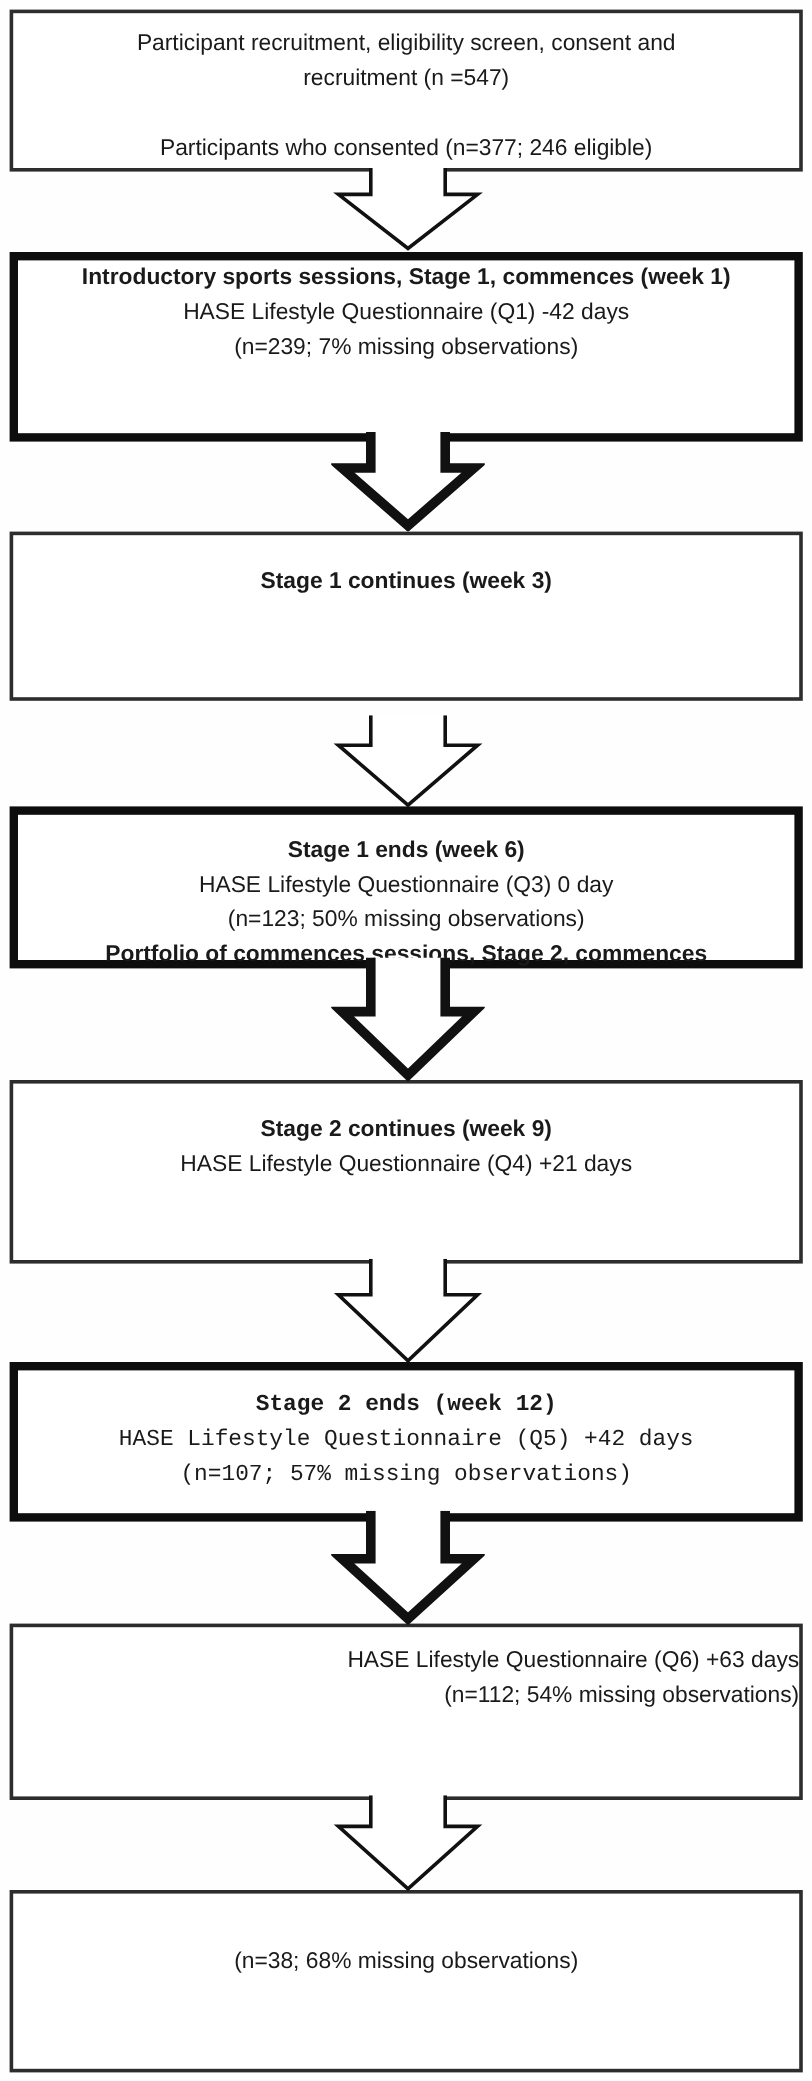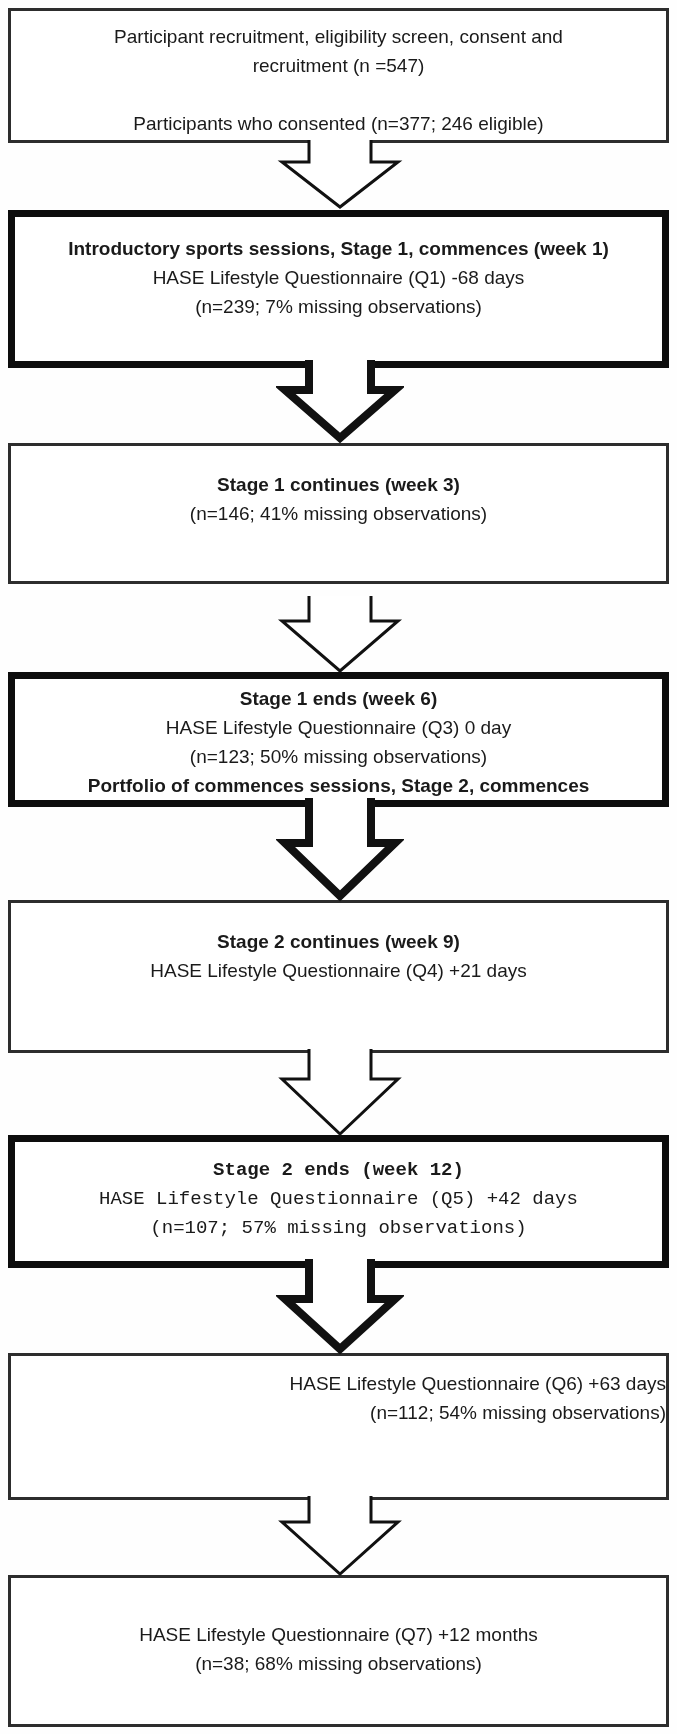--- a/index.html
+++ b/index.html
@@ -49,40 +49,39 @@
       <span class="line">Participant recruitment, eligibility screen, consent and</span>
       <span class="line">recruitment (n =547)</span>
       <span class="line">&nbsp;</span>
       <span class="line">Participants who consented (n=377; 246 eligible)</span>
     </div>
 
   <svg class="arrow thin" style="top:140px;" width="128" height="70" viewBox="0 0 128 70">
     <path d="M33,0 V22 H6 L64,67 L122,22 H95 V0"></path>
   </svg>
 
-  <div class="box thick" style="top:210px;height:158px;padding-top:17px;">
+  <div class="box thick" style="top:210px;height:158px;">
       <span class="line bold">Introductory sports sessions, Stage 1, commences (week 1)</span>
-      <span class="line">HASE Lifestyle Questionnaire (Q1) -68 days</span>
+      <span class="line">HASE Lifestyle Questionnaire (Q1) -42 days</span>
       <span class="line">(n=239; 7% missing observations)</span>
     </div>
 
   <svg class="arrow thick" style="top:360px;" width="128" height="83" viewBox="0 0 128 83">
     <path d="M33,0 V30 H9 L64,78 L119,30 H95 V0"></path>
   </svg>
 
   <div class="box thin" style="top:443px;height:141px;padding-top:24px;">
       <span class="line bold">Stage 1 continues (week 3)</span>
-      <span class="line">(n=146; 41% missing observations)</span>
     </div>
 
   <svg class="arrow thin" style="top:596px;" width="128" height="78" viewBox="0 0 128 78">
     <path d="M33,0 V25 H6 L64,75 L122,25 H95 V0"></path>
   </svg>
 
-  <div class="box thick" style="top:672px;height:135px;padding-top:5px;">
+  <div class="box thick" style="top:672px;height:135px;padding-top:15px;">
       <span class="line bold">Stage 1 ends (week 6)</span>
       <span class="line">HASE Lifestyle Questionnaire (Q3) 0 day</span>
       <span class="line">(n=123; 50% missing observations)</span>
       <span class="line bold">Portfolio of commences sessions, Stage 2, commences</span>
     </div>
 
   <svg class="arrow thick" style="top:798px;" width="128" height="104" viewBox="0 0 128 104">
     <path d="M33,0 V45 H9 L64,98 L119,45 H95 V0"></path>
   </svg>
 
@@ -108,17 +107,16 @@
   <div class="box thin" style="top:1353px;height:147px;padding-top:13px;text-align:right;">
       <span class="line">HASE Lifestyle Questionnaire (Q6) +63 days</span>
       <span class="line">(n=112; 54% missing observations)</span>
     </div>
 
   <svg class="arrow thin" style="top:1496px;" width="128" height="81" viewBox="0 0 128 81">
     <path d="M33,0 V26 H6 L64,78 L122,26 H95 V0"></path>
   </svg>
 
   <div class="box thin" style="top:1575px;height:152px;padding-top:42px;">
-      <span class="line">HASE Lifestyle Questionnaire (Q7) +12 months</span>
       <span class="line">(n=38; 68% missing observations)</span>
     </div>
 
 </div>
 
 </body></html>

